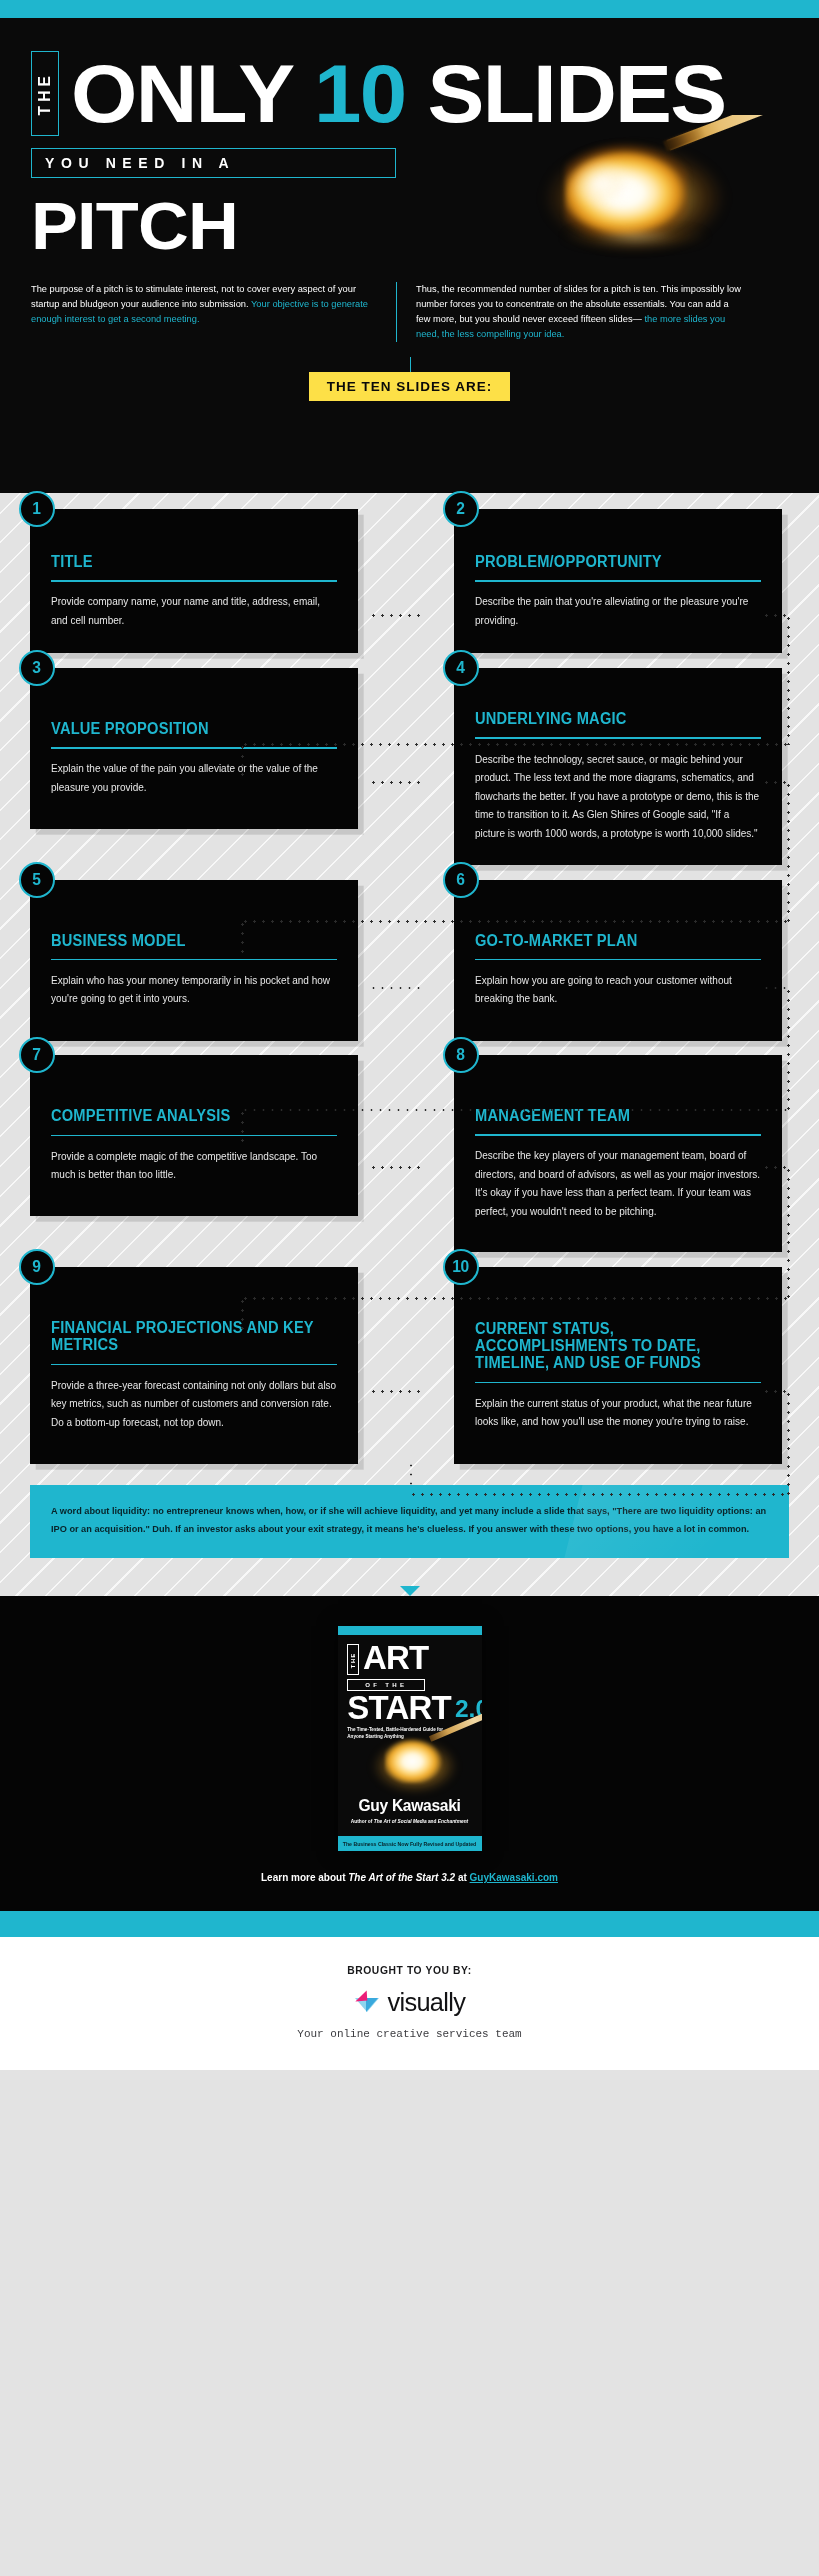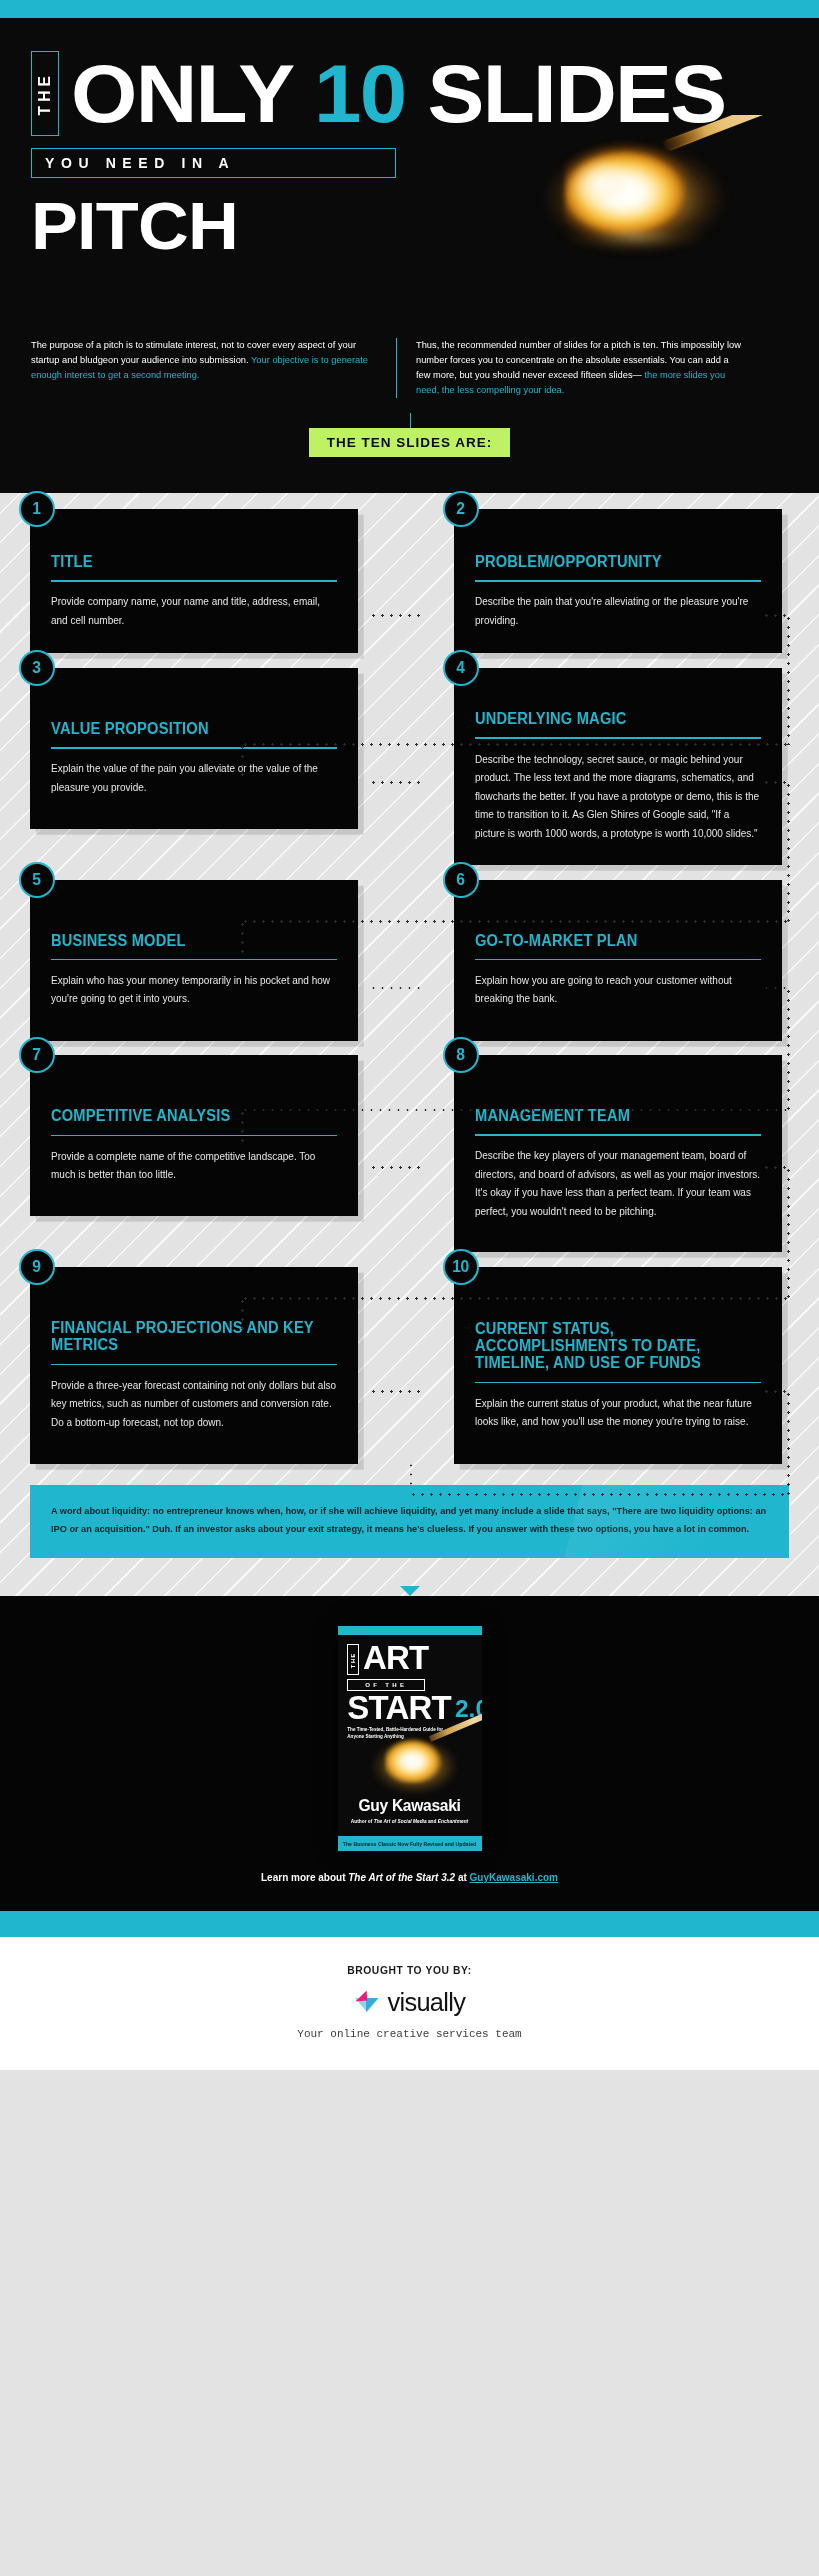--- a/index.html
+++ b/index.html
@@ -89,30 +89,30 @@
   }
   .pitch {
     font-size:67px; font-weight:900; color:#fff; line-height:1;
     margin-top:14.7px; letter-spacing:-0.8px; transform:scaleX(1.05);
     transform-origin:left;
   }
 
   
   .intro {
     position:relative; z-index:4; display:flex;
-    margin:79px 0 0 31px; width:742px;
+    margin:23px 0 0 31px; width:742px;
   }
   .intro-col { width:347px; font-size:9.3px; line-height:1.62; color:#fff; }
   .intro-col.right { padding-left:19px; border-left:0.8px solid #1fb6ce; margin-left:18px;}
   .intro-col .accent { color:#1fb6ce; }
 
   
   .banner-wrap { position:relative; z-index:5; text-align:center; margin-top:29.5px;}
   .banner {
-    display:inline-block; background:#bef264; color:#0a0a0a;
+    display:inline-block; background:#fde047; color:#0a0a0a;
     font-size:13.5px; font-weight:700; letter-spacing:1px;
     padding:7.4px 18px 6.6px 18px;
   }
   .banner-stem {
     position:absolute; left:50%; top:-14.7px; width:0.8px; height:14.7px;
     background:#1fb6ce;
   }
 
   
   .body-area {
@@ -428,21 +428,21 @@
       <div class="dots v" style="left:757px; top:111px; height:133px;"></div>
       <div class="dots h" style="left:211px; top:242px; width:547px;"></div>
       <div class="dots v" style="left:211px; top:242px; height:39px;"></div>
 
       <div class="slot">
         <div class="card-outer">
           <div class="badge">7</div>
           <div class="card h-md">
             <h3>COMPETITIVE ANALYSIS</h3>
             <div class="rule"></div>
-            <p>Provide a complete name of the competitive landscape. Too much is better than too little.</p>
+            <p>Provide a complete magic of the competitive landscape. Too much is better than too little.</p>
           </div>
         </div>
       </div>
       <div class="slot right">
         <div class="card-outer">
           <div class="badge">8</div>
           <div class="card h-lg">
             <h3>MANAGEMENT TEAM</h3>
             <div class="rule"></div>
             <p>Describe the key players of your management team, board of directors, and board of advisors, as well as your major investors. It's okay if you have less than a perfect team. If your team was perfect, you wouldn't need to be pitching.</p>

